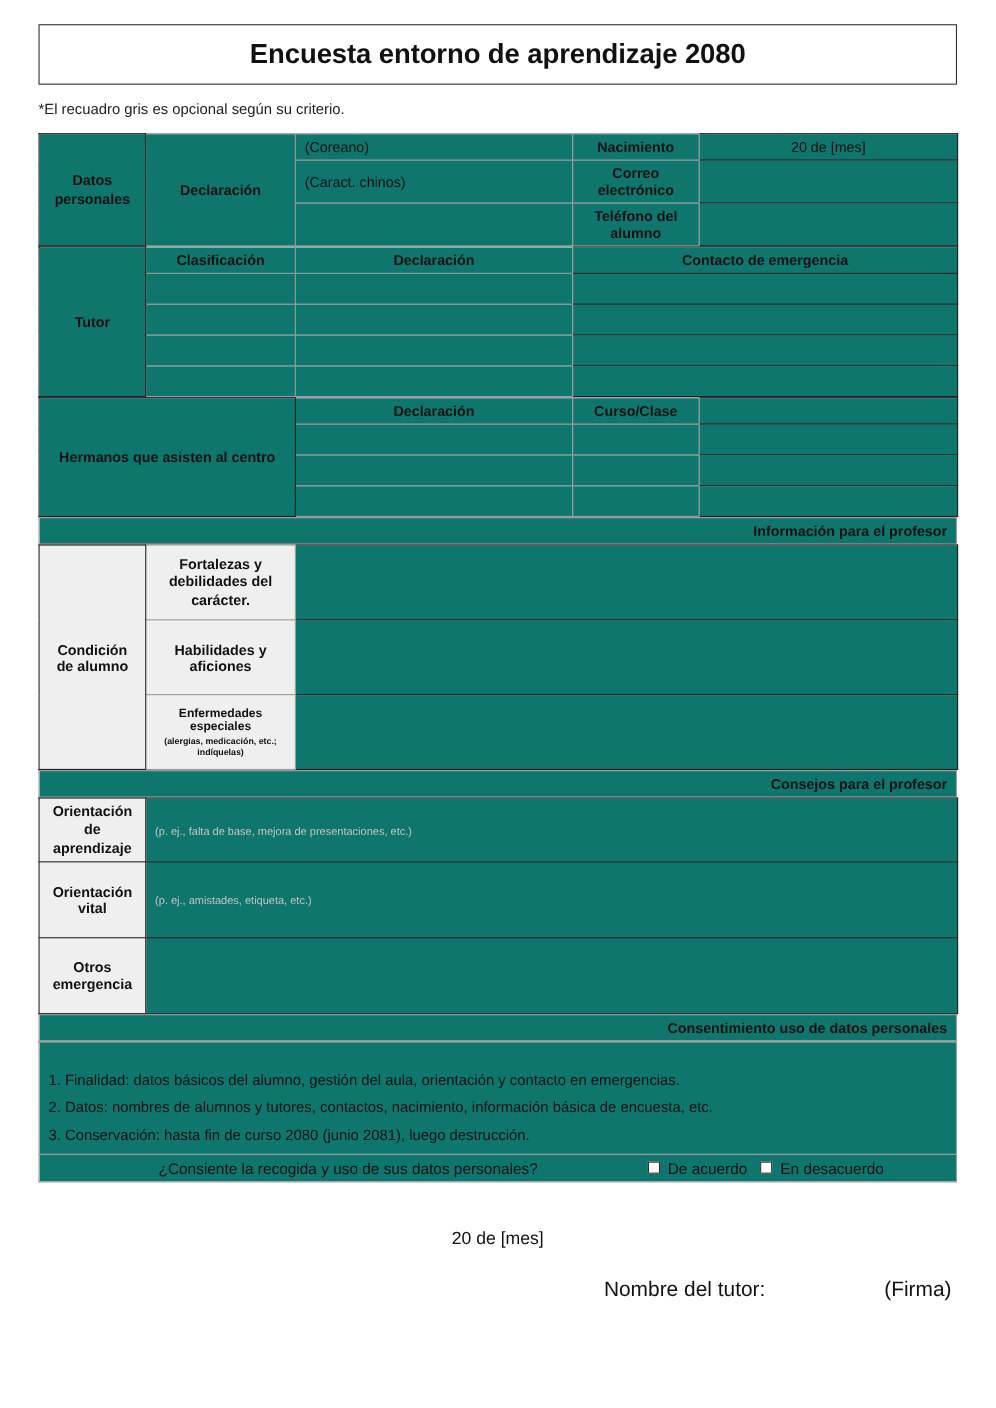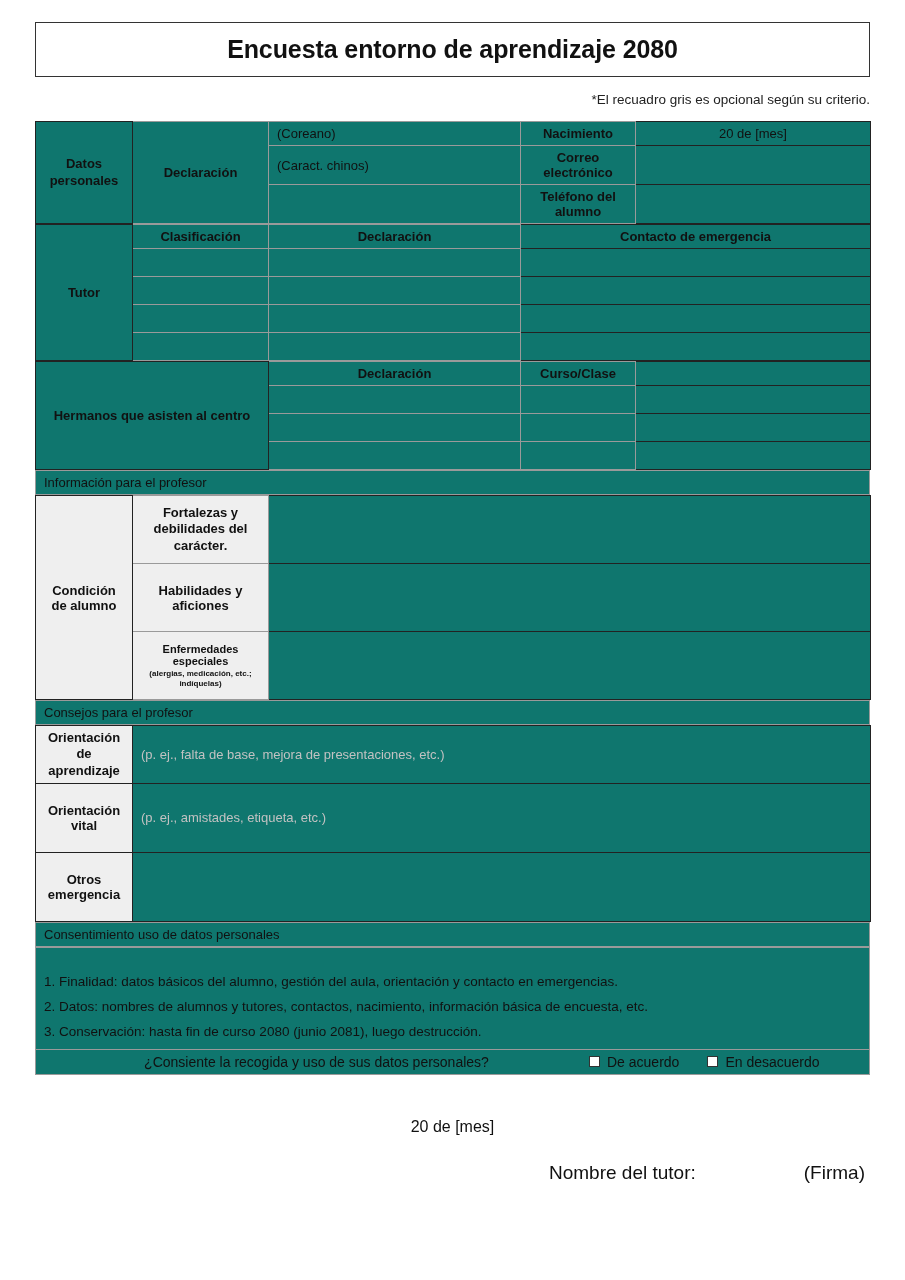--- a/index.html
+++ b/index.html
@@ -33,21 +33,21 @@
     justify-content: center;
   }
   .title-box h1 {
     margin: 0;
     font-size: 25px;
     font-weight: bold;
     letter-spacing: -0.1px;
   }
   .subtitle {
     margin-top: 15px;
-    text-align: right;
+    text-align: left;
     font-size: 13.5px;
     color: #222;
   }
 
   
   table.grid {
     border-collapse: collapse;
     width: 835px;
     table-layout: fixed;
   }
@@ -63,34 +63,34 @@
   .lbl-md { font-size: 11px; font-weight: bold; text-align: center; }
   .lbl-lg { font-size: 15px; font-weight: bold; text-align: center; }
   .hdr { font-size: 14px; font-weight: bold; text-align: center; }
   .val { font-size: 14px; text-align: center; }
   .plain { font-size: 13.5px; text-align: left; }
 
   .gray { background: #efefef !important; }
 
   .band td {
     background: #efefef;
-    text-align: left;
-    font-weight: normal;
+    text-align: right;
+    font-weight: bold;
     font-size: 16px;
     padding: 8px 0;
     border-left: 1.5px solid #222;
     border-right: 1.5px solid #222;
     border-top: 1px solid #9a9a9a;
     border-bottom: 1px solid #9a9a9a;
   }
   .band-sm td { font-size: 14px; padding: 7px 0; }
 
   .ph {
     color: #c2c2c2;
-    font-size: 13px;
+    font-size: 10px;
     text-align: left;
   }
 
   .consent-body td {
     border-left: 1.5px solid #222;
     border-right: 1.5px solid #222;
     border-top: none;
     border-bottom: 1px solid #9a9a9a;
     padding: 16px 10px 14px 10px;
   }
@@ -111,21 +111,21 @@
     display: flex;
     align-items: flex-end;
   }
   .agree-q {
     flex: 0 0 545px;
     text-align: center;
     font-size: 14px;
   }
   .agree-opts {
     display: flex;
-    gap: 28px;
+    gap: 12px;
     font-size: 14px;
   }
   .cbx { display: inline-flex; align-items: center; gap: 7px; }
   .box {
     display: inline-block;
     width: 11px; height: 11px;
     border: 1.2px solid #333;
     background: #fff;
   }
 

